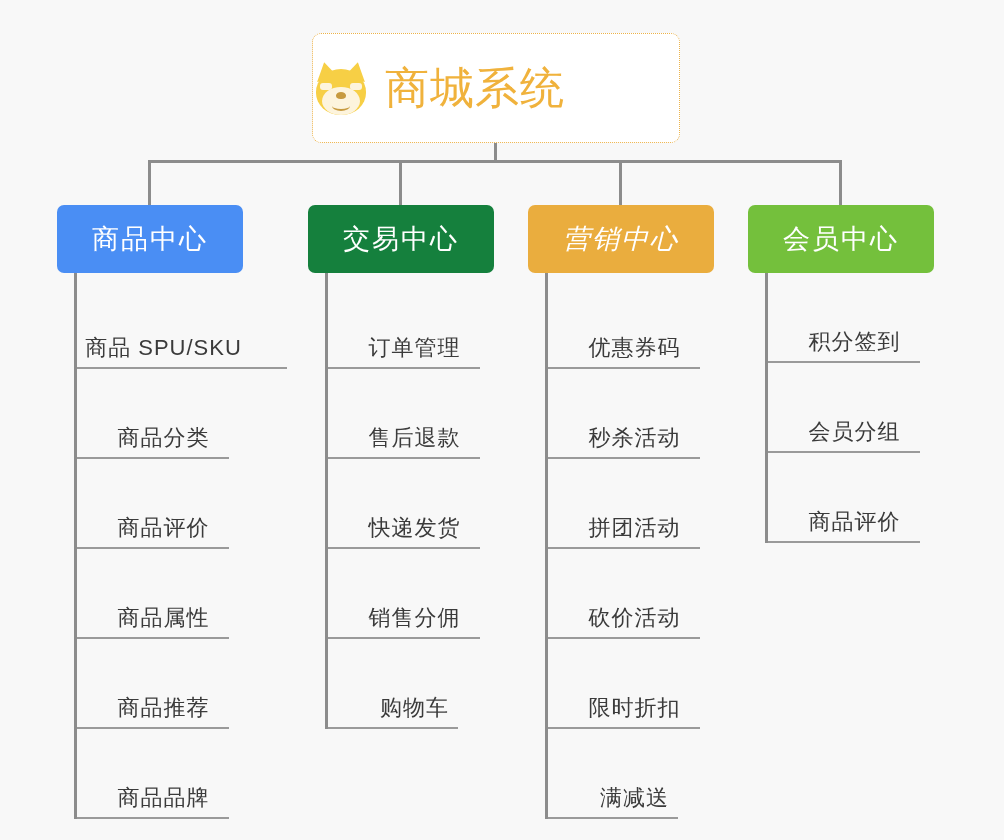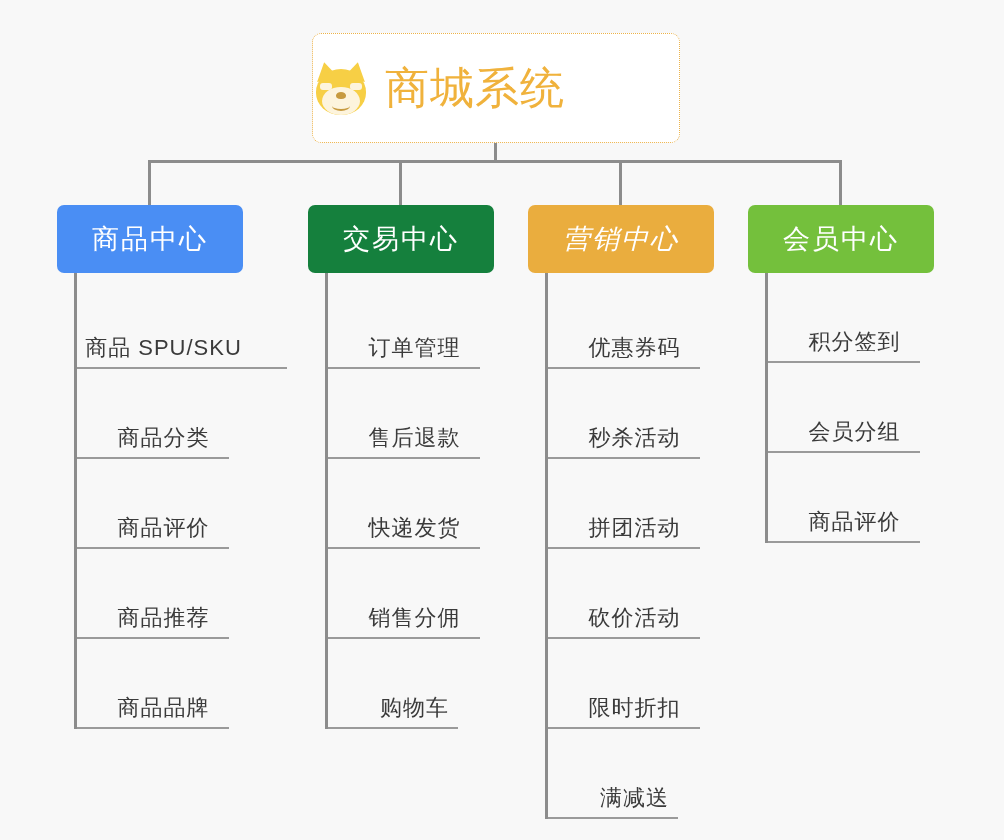--- a/index.html
+++ b/index.html
@@ -195,20 +195,24 @@
       </div>
       <div class="leaf-item">
         <span class="leaf-label">商品分类</span>
         <span class="leaf-underline" style="width:152px;"></span>
       </div>
       <div class="leaf-item">
         <span class="leaf-label">商品评价</span>
         <span class="leaf-underline" style="width:152px;"></span>
       </div>
       <div class="leaf-item">
+        <span class="leaf-label">商品属性</span>
+        <span class="leaf-underline" style="width:152px;"></span>
+      </div>
+      <div class="leaf-item">
         <span class="leaf-label">商品推荐</span>
         <span class="leaf-underline" style="width:152px;"></span>
       </div>
       <div class="leaf-item">
         <span class="leaf-label">商品品牌</span>
         <span class="leaf-underline" style="width:152px;"></span>
       </div>
     </div>
   </div>
 

